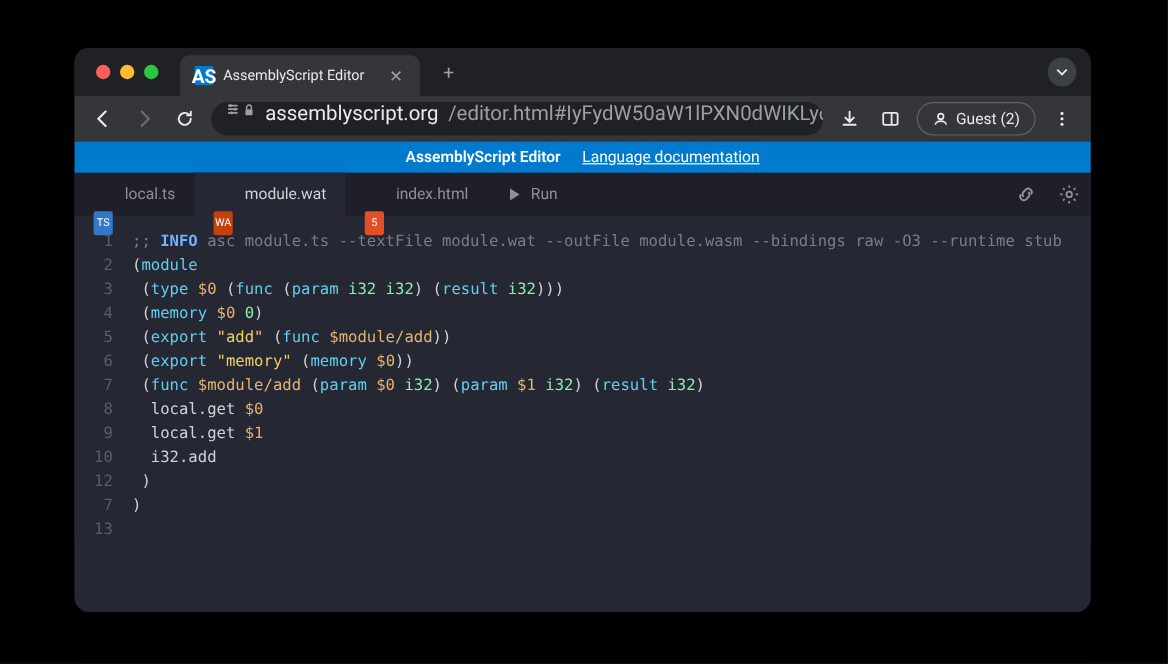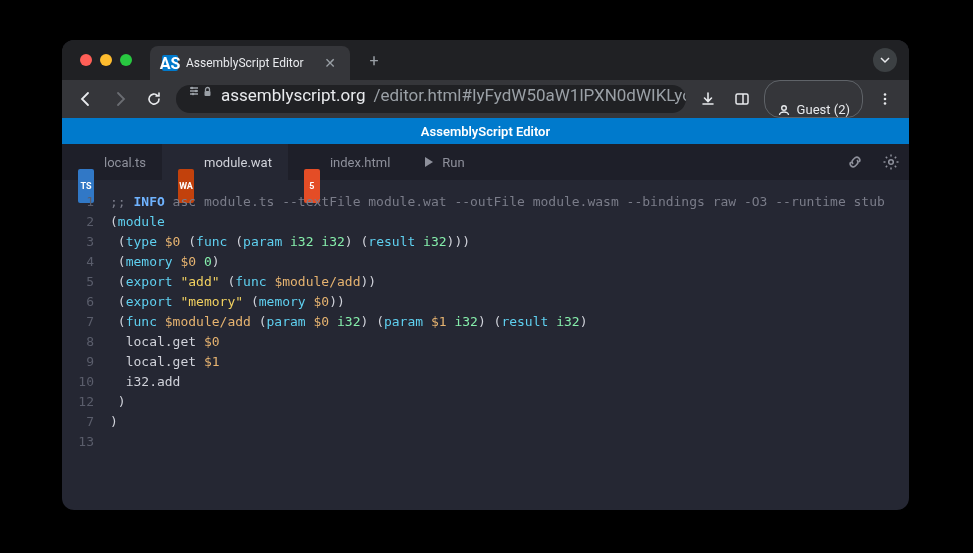--- a/index.html
+++ b/index.html
@@ -123,23 +123,23 @@
     .url-dim { color: #9aa0a6; }
     .lock-pill {
       display: flex;
       align-items: center;
       gap: 2px;
       color: #9aa0a6;
     }
     .guest-pill {
       border: 1px solid #5f6368;
       border-radius: 16px;
-      height: 38px;
-      display: flex;
-      align-items: flex-end;
+      height: 28px;
+      display: flex;
+      align-items: center;
       padding: 0 12px;
       gap: 6px;
       color: #e8eaed;
       font-size: 13px;
       cursor: pointer;
     }
     
     .banner {
       height: 26px;
       background: #007acc;
@@ -166,24 +166,24 @@
       gap: 10px;
       padding: 0 16px;
       color: #8e909b;
       cursor: pointer;
     }
     .etab.active {
       background: #252733;
       color: #d0d2da;
     }
     .file-icon {
-      width: 16px; height: 34px;
+      width: 16px; height: 20px;
       display: flex; align-items: center; justify-content: center;
       font-size: 9px;
-      font-weight: bold;
+      font-weight: normal;
       border-radius: 2px;
       color: #fff;
       margin-top: 48px;
     }
     .fi-ts { background: #3178c6; }
     .fi-wa { background: #c2410c; }
     .fi-html { background: #e44d26; }
     .run-btn {
       display: flex;
       align-items: center;
@@ -306,20 +306,21 @@
       <svg width="14" height="14" viewBox="0 0 14 14">
           <circle cx="7" cy="2.5" r="1.3" fill="currentColor"></circle>
           <circle cx="7" cy="7" r="1.3" fill="currentColor"></circle>
           <circle cx="7" cy="11.5" r="1.3" fill="currentColor"></circle>
         </svg>
     </div>
   </div>
 
   <div class="banner">
     <span class="title">AssemblyScript Editor</span>
+    <span class="link">Language documentation</span>
   </div>
 
   <div class="editor-tabs">
     <div id="etabs" style="display: contents;"><div class="etab">
           <span class="file-icon fi-ts">TS</span>
           <span>local.ts</span>
         </div><div class="etab active">
           <span class="file-icon fi-wa">WA</span>
           <span>module.wat</span>
         </div><div class="etab">

